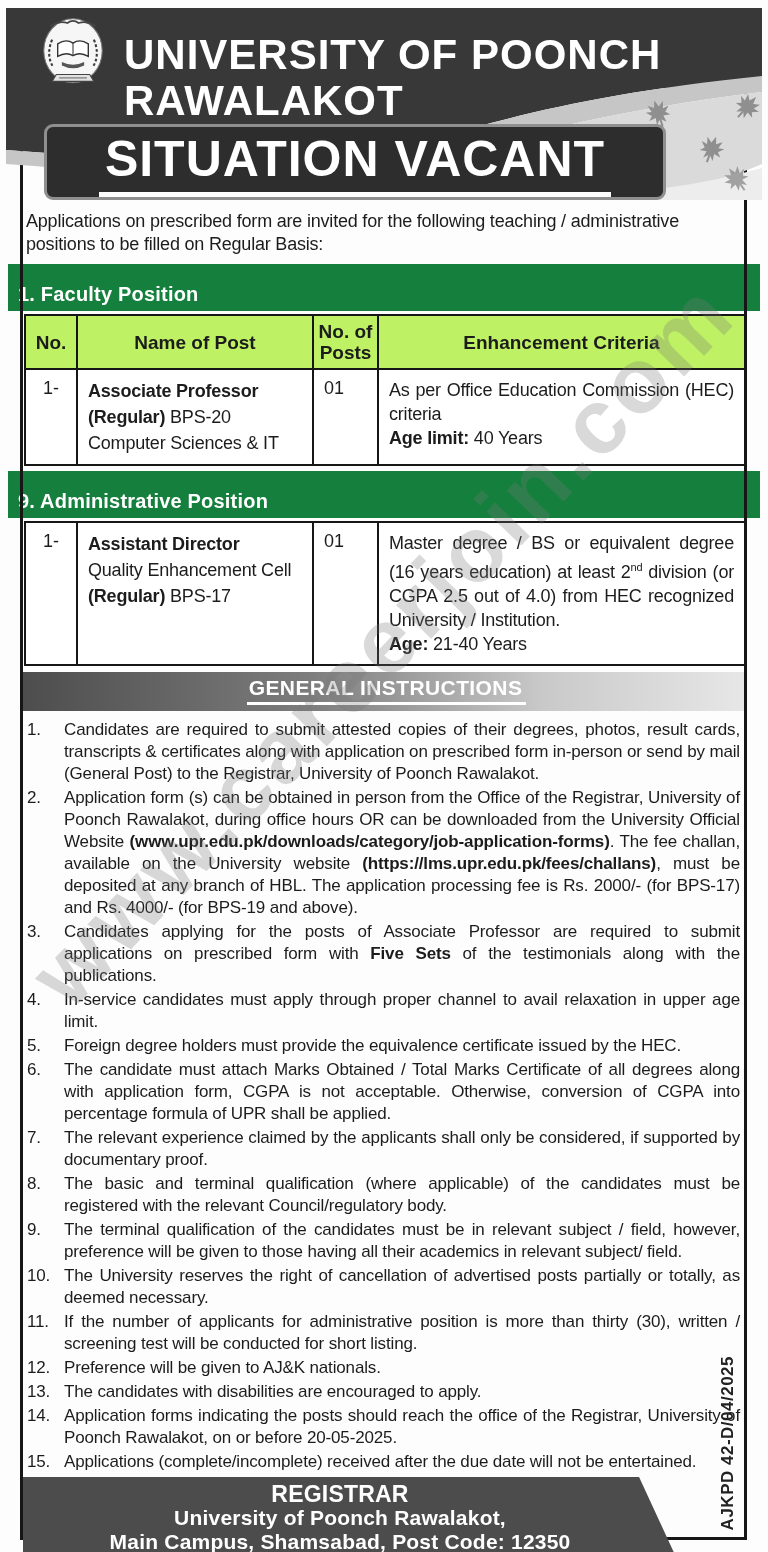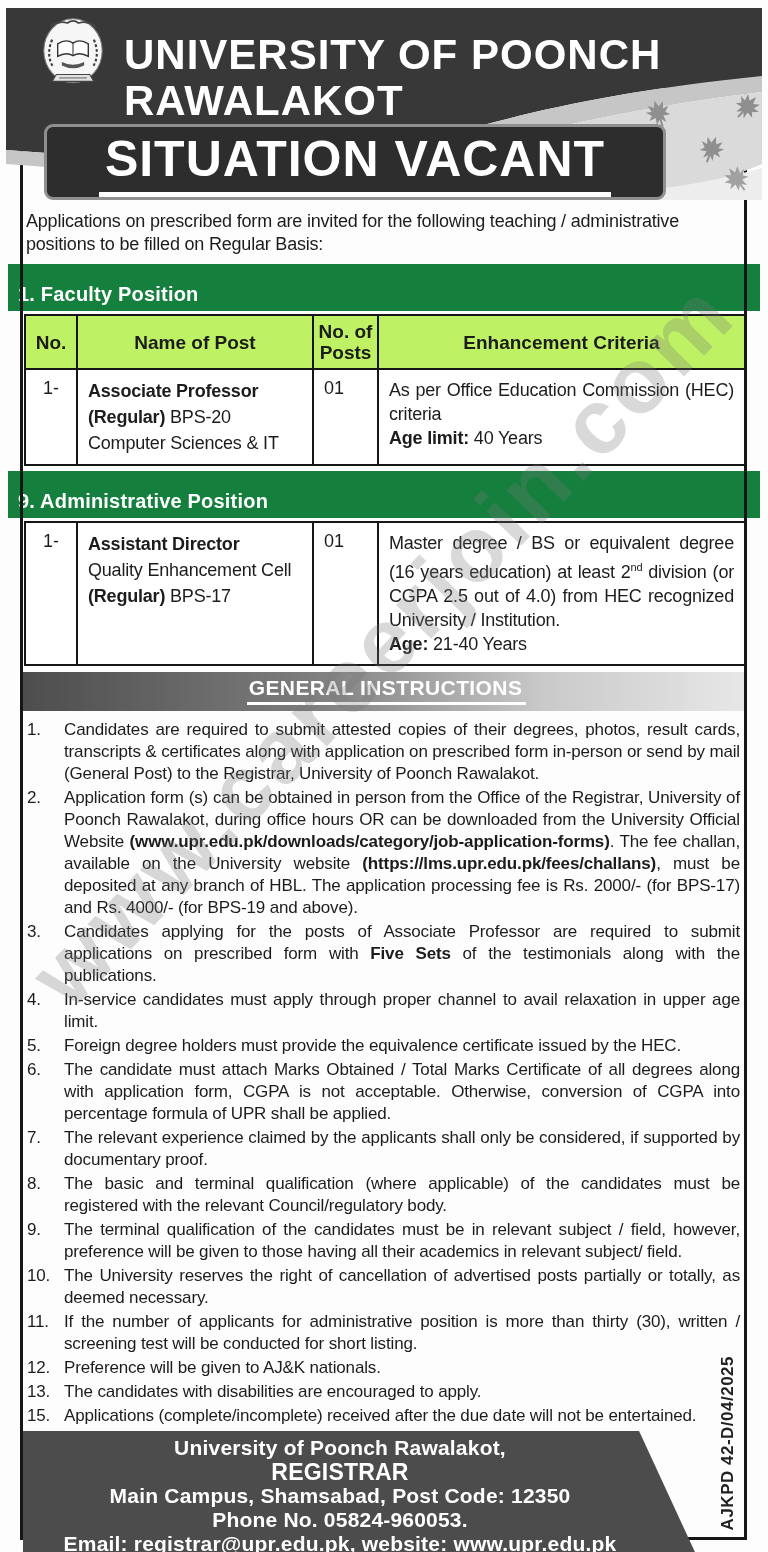--- a/index.html
+++ b/index.html
@@ -239,28 +239,32 @@
       </div>
       <div class="inst-item">
         <span class="inst-num">12.</span>
         <span class="inst-body"><span>Preference will be given to AJ&amp;K nationals.</span></span>
       </div>
       <div class="inst-item">
         <span class="inst-num">13.</span>
         <span class="inst-body"><span>The candidates with disabilities are encouraged to apply.</span></span>
       </div>
       <div class="inst-item">
+        <span class="inst-num">14.</span>
+        <span class="inst-body"><span>Application forms indicating the posts should reach the office of the Registrar, University of Poonch Rawalakot, on or before 20-05-2025.</span></span>
+      </div>
+      <div class="inst-item">
         <span class="inst-num">15.</span>
         <span class="inst-body"><span>Applications (complete/incomplete) received after the due date will not be entertained.</span></span>
       </div>
     </div>
 
   <div class="footer">
+    <div class="footer-line first">REGISTRAR</div>
     <div class="footer-line">University of Poonch Rawalakot,</div>
-    <div class="footer-line first">REGISTRAR</div>
     <div class="footer-line">Main Campus, Shamsabad, Post Code: 12350</div>
     <div class="footer-line">Phone No. 05824-960053.</div>
     <div class="footer-line">Email: registrar@upr.edu.pk, website: www.upr.edu.pk</div>
   </div>
 
   <div class="side-note">AJKPD 42-D/04/2025</div>
   <div class="watermark">www.careerjoin.com</div>
 </div>
 
 </body></html>

